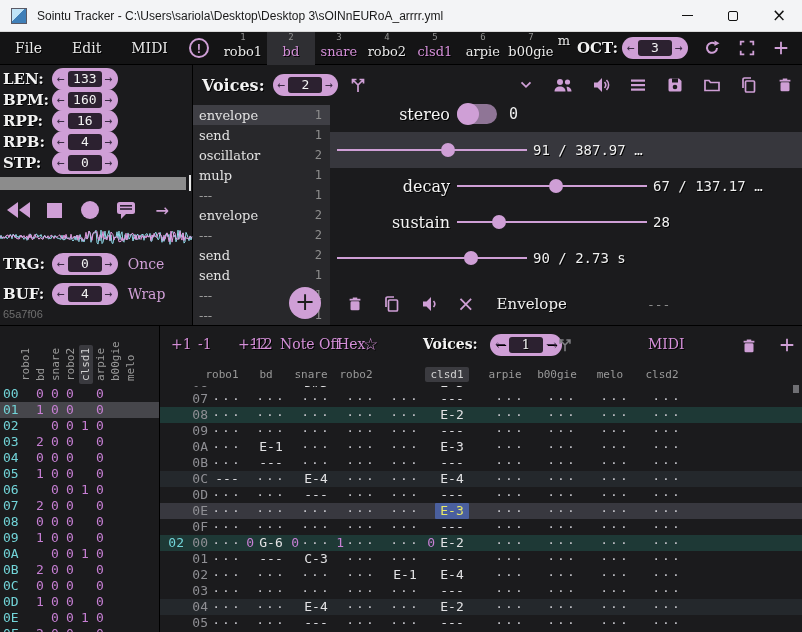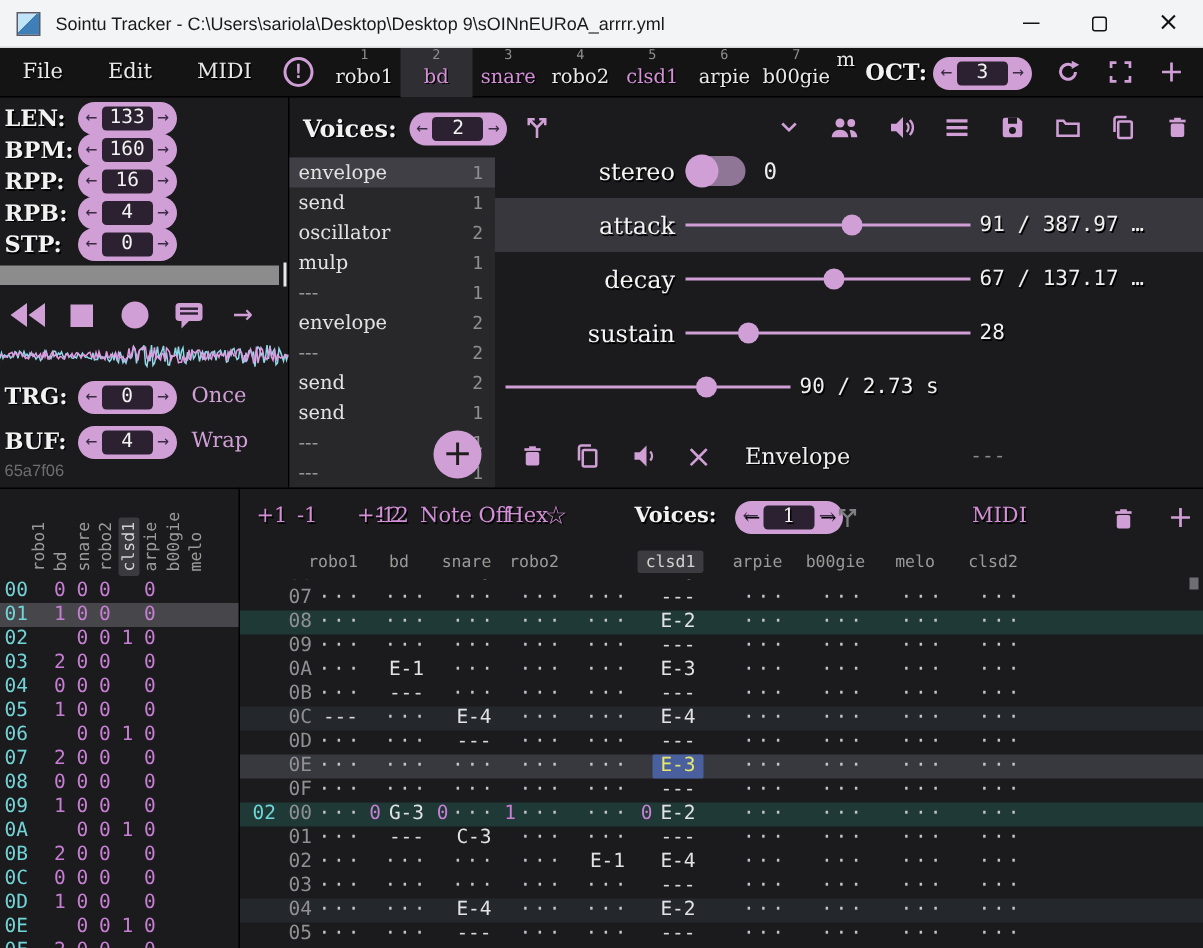--- a/index.html
+++ b/index.html
@@ -115,21 +115,21 @@
   .scroll-thumb{position:absolute;right:3px;top:59px;width:6px;height:8px;background:#6f6f73;z-index:6;}
   svg{overflow:visible;}
 </style>
 </head>
 <body>
 
 <div class="app">
 
   <div class="titlebar">
     <div class="app-icon"></div>
-    <div class="title-text">Sointu Tracker - C:\Users\sariola\Desktop\Desktop 9\sOINnEURoA_arrrr.yml</div>
+    <div class="title-text">Sointu Tracker - C:\Users\sariola\Desktop\Desktop 3\sOINnEURoA_arrrr.yml</div>
     <div class="win-controls">
       <div class="win-btn">
           <span class="min-glyph"></span>
         </div>
       <div class="win-btn">
           <span class="max-glyph"></span>
         </div>
       <div class="win-btn">
           <span class="close-glyph">×</span>
         </div>
@@ -393,21 +393,20 @@
     <div class="params">
       <div class="prow" style="top:3px;">
         <span class="plabel">stereo</span>
         <span class="toggle">
             <span class="knob"></span>
           </span>
         <span class="stereo-val">0</span>
       </div>
       <div id="param-sliders">
           <div class="prow selected" style="top: 39px;">
-            <span class="plabel">attack</span>
             <span class="track-line">
               <span class="thumb" style="left: 104.328px;"></span>
             </span>
             <span class="pvalue">91 / 387.97 …</span>
           </div>
           <div class="prow" style="top: 75px;">
             <span class="plabel">decay</span>
             <span class="track-line">
               <span class="thumb" style="left: 92.4531px;"></span>
             </span>
@@ -1055,21 +1054,21 @@
         </div>
         <div class="prow-line bar" style="top: 209px;">
           <span class="bnum">02</span>
           <span class="rnum">00</span>
           <span class="cell" style="left: 40px;">
             <span class="pat"></span>
             <span class="note dots">···</span>
           </span>
           <span class="cell" style="left: 84px;">
             <span class="pat">0</span>
-            <span class="note">G-3</span>
+            <span class="note">G-6</span>
           </span>
           <span class="cell" style="left: 129px;">
             <span class="pat">0</span>
             <span class="note dots">···</span>
           </span>
           <span class="cell" style="left: 174px;">
             <span class="pat">1</span>
             <span class="note dots">···</span>
           </span>
           <span class="cell" style="left: 218px;">

